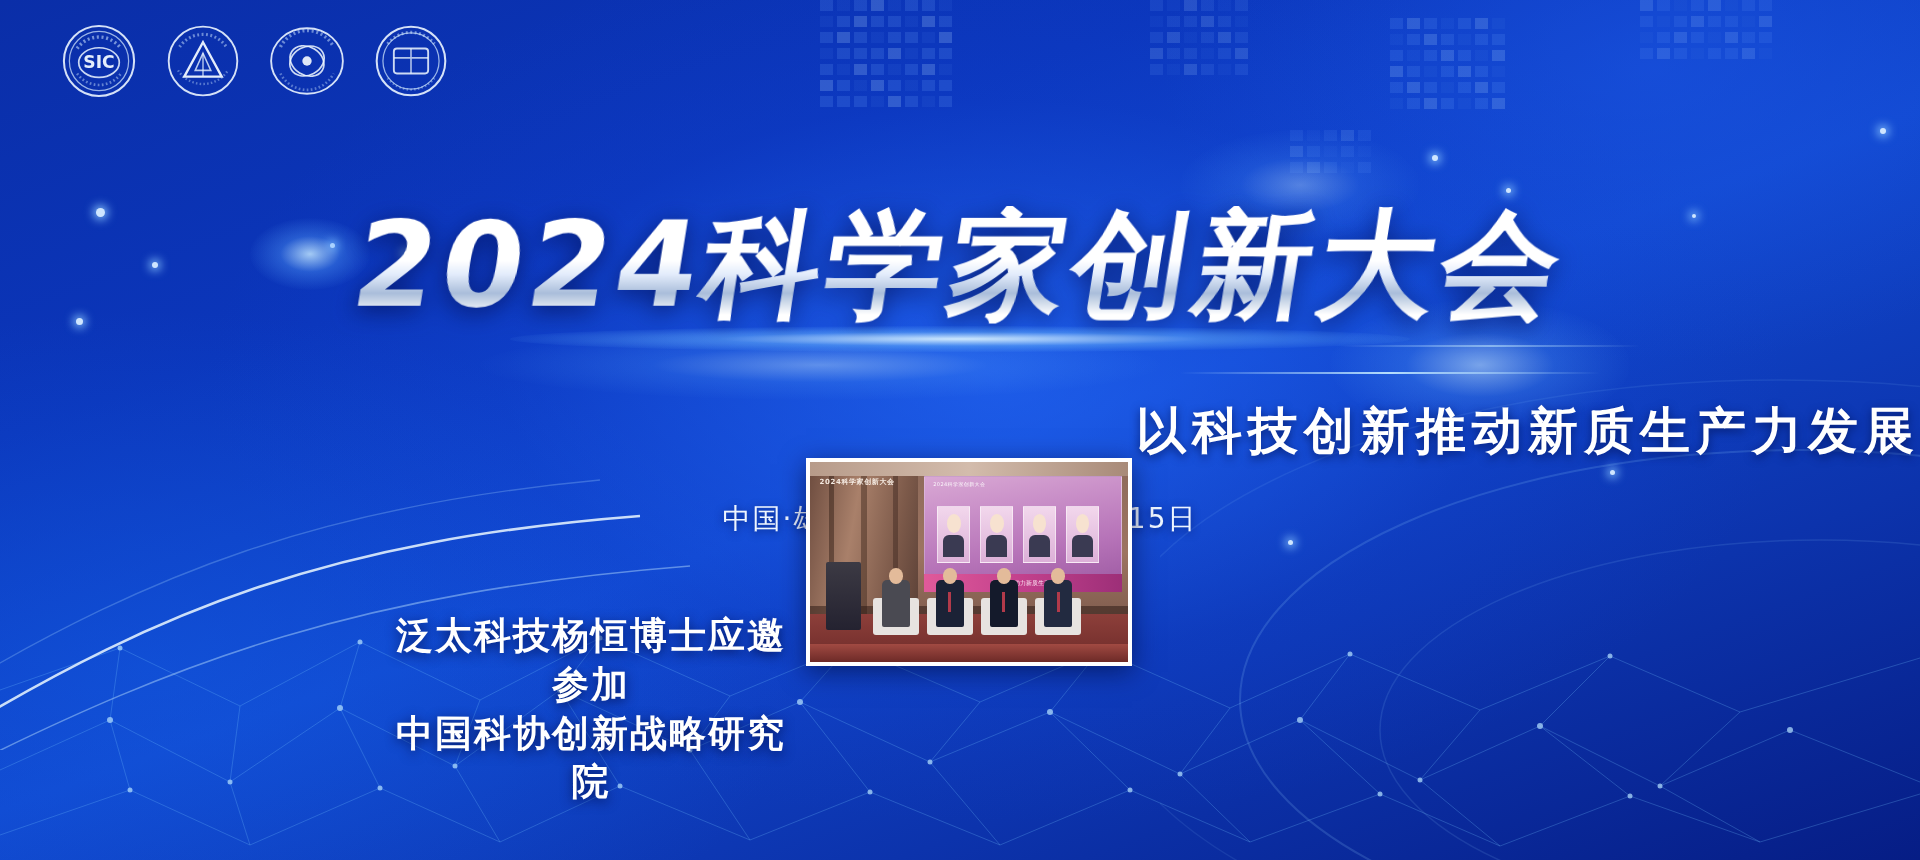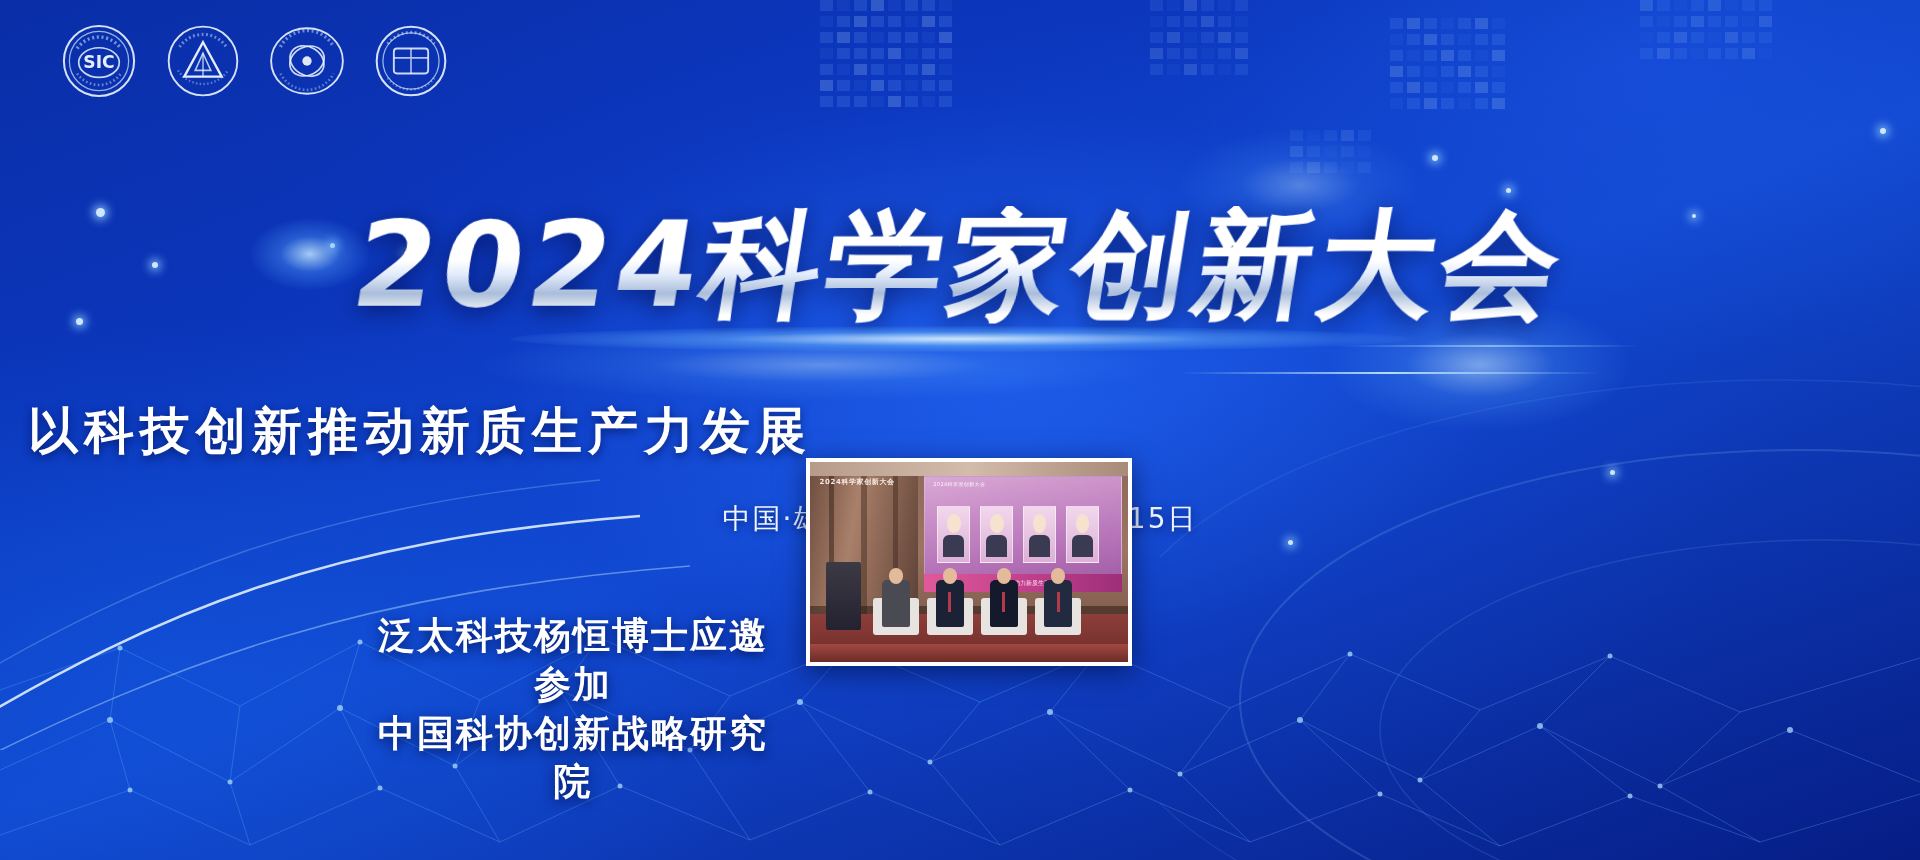--- a/index.html
+++ b/index.html
@@ -50,37 +50,37 @@
     -webkit-background-clip:text; background-clip:text; color:transparent;
     -webkit-text-fill-color:transparent;
     filter:drop-shadow(0 5px 12px rgba(3,18,90,.75));
     font-family:"DejaVu Sans","Liberation Sans",sans-serif;
   }
   #title-glow { position:absolute; left:50%; top:120px; transform:translateX(-50%);
     width:900px; height:26px; border-radius:50%;
     background:radial-gradient(ellipse at center, rgba(215,240,255,.95) 0%, rgba(110,185,255,.45) 38%, rgba(40,120,230,0) 75%); }
 
   #subtitle {
-    position:absolute; left:0; right:0; top:398px; text-align:left; z-index:7;
+    position:absolute; left:0; right:0; top:398px; text-align:right; z-index:7;
     font-size:50px; font-weight:bold; letter-spacing:6px; color:#ffffff;
     text-shadow:0 3px 10px rgba(4,22,95,.8);
     font-family:Liberation Sans, sans-serif;
     padding-left:28px;
   }
   #dateline {
     position:absolute; left:0; right:0; top:500px; text-align:center; z-index:7;
     font-size:28px; letter-spacing:2px; color:#eef5ff;
     text-shadow:0 2px 8px rgba(4,22,95,.8);
     font-family:"DejaVu Sans","Liberation Sans",sans-serif;
   }
   #dateline .gap { display:inline-block; width:22px; }
 
   
   #caption {
-    position:absolute; left:368px; top:612px; width:410px; z-index:7;
+    position:absolute; left:386px; top:612px; width:410px; z-index:7;
     text-align:center; color:#ffffff;
     font-size:37px; font-weight:bold; line-height:1.32; letter-spacing:2px;
     text-shadow:0 3px 12px rgba(3,18,85,.9);
     font-family:"DejaVu Sans","Liberation Sans",sans-serif;
   }
 
   
   #photo {
     position:absolute; left:806px; top:458px; width:326px; height:208px; z-index:8;
     border:4px solid #ffffff; overflow:hidden;

